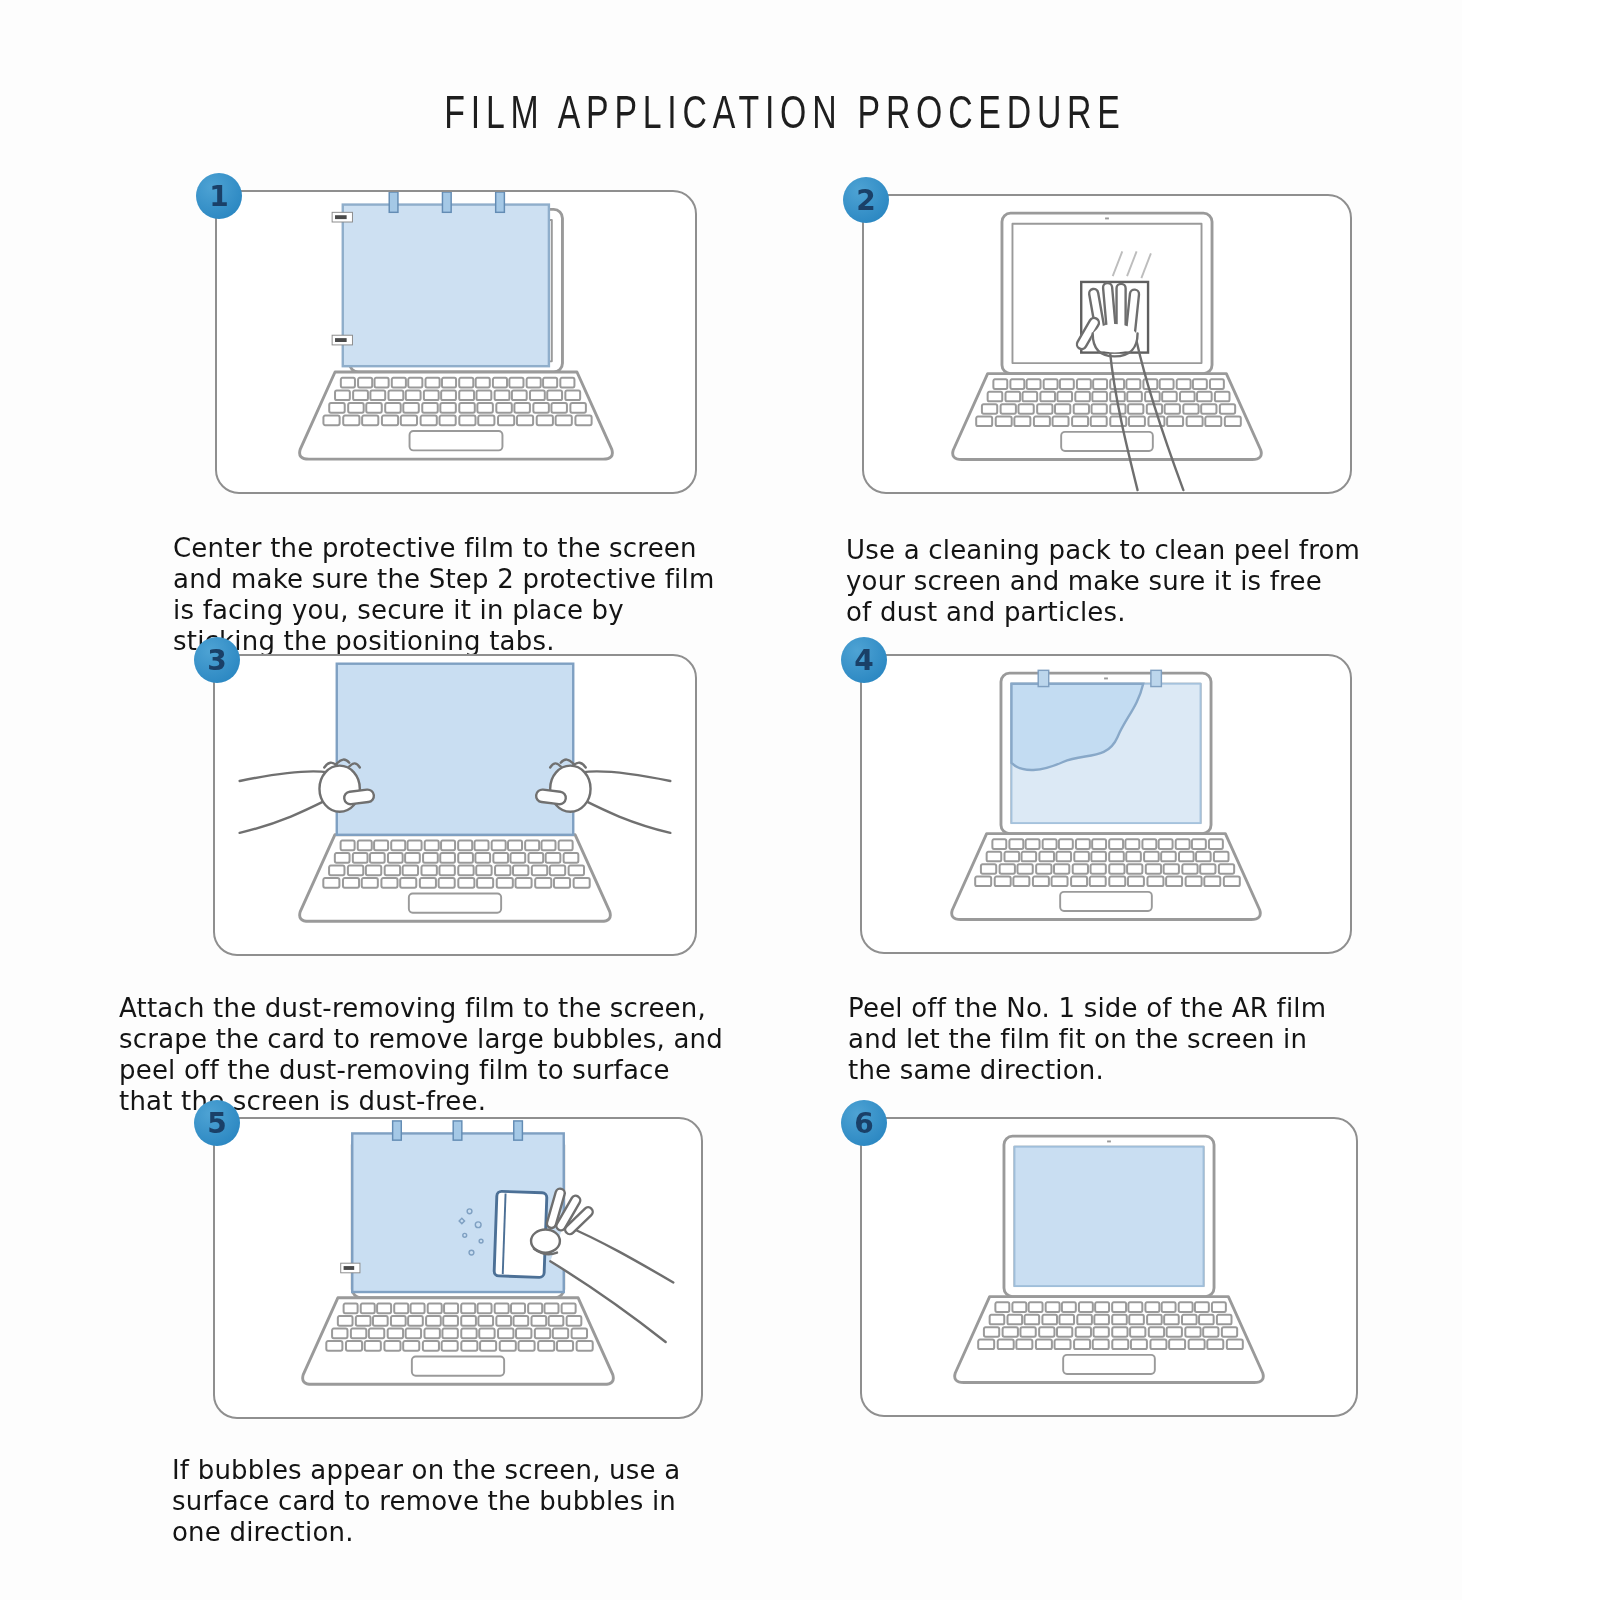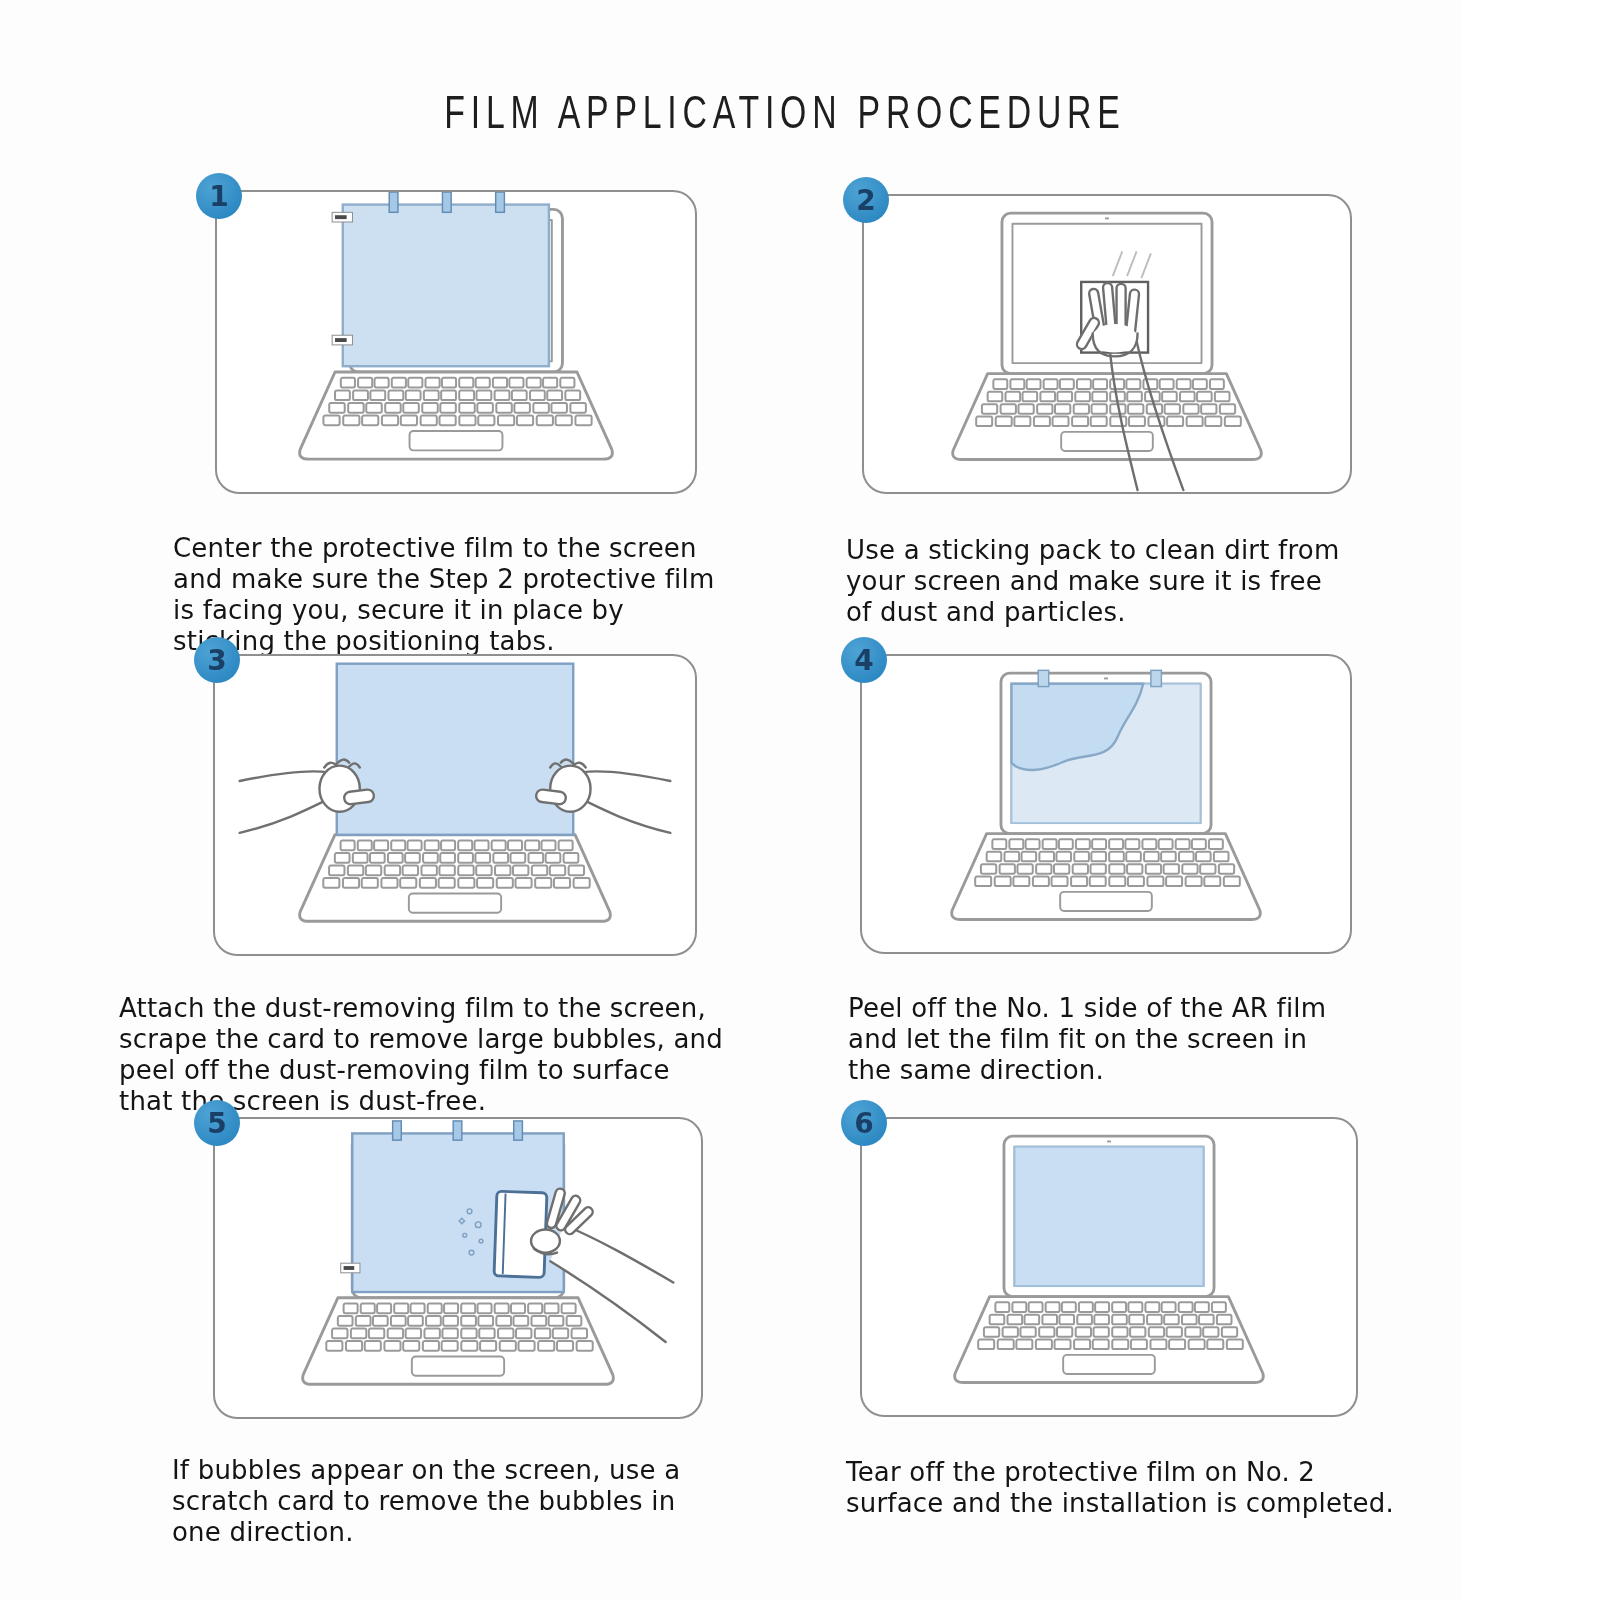--- a/index.html
+++ b/index.html
@@ -122,21 +122,21 @@
         <rect x="205" y="97" width="9.5" height="52" rx="4.7" transform="rotate(-10 210 123)"></rect>
         <rect x="218" y="91" width="9.5" height="58" rx="4.7" transform="rotate(-5 223 120)"></rect>
         <rect x="230" y="92" width="9.5" height="57" rx="4.7"></rect>
         <rect x="242" y="98" width="9.5" height="49" rx="4.7" transform="rotate(6 247 122)"></rect>
         <rect x="195" y="126" width="10" height="36" rx="5" transform="rotate(30 200 144)"></rect>
         <ellipse cx="228" cy="149" rx="24" ry="15" stroke="none"></ellipse>
         <path d="M205,144 C205,160 213,168 228,168 C245,168 252,158 252,144" fill="none"></path>
       </g>
     </svg>
   </div>
-  <div class="caption" id="c2">Use a sticking pack to clean dirt from
+  <div class="caption" id="c2">Use a cleaning pack to clean peel from
 your screen and make sure it is free
 of dust and particles.</div>
 
   <div class="panel" id="p3">
     <div class="badge">3</div>
     <svg class="illus" viewBox="0 0 440 310" preserveAspectRatio="xMidYMid meet">
       <use href="#laptop"></use>
       <rect x="97" y="8" width="246" height="178" fill="#c9def2" stroke="#7fa0c2" stroke-width="2.5"></rect>
       <use href="#grip"></use>
       <use href="#grip" transform="translate(440,0) scale(-1,1)"></use>
@@ -197,26 +197,24 @@
         <path d="M316,148 C352,170 398,202 436,232" fill="none"></path>
         <rect x="317" y="72" width="9.5" height="42" rx="4.7" transform="rotate(16 322 93)"></rect>
         <rect x="330" y="78" width="9.5" height="40" rx="4.7" transform="rotate(30 335 98)"></rect>
         <rect x="341" y="88" width="9.5" height="36" rx="4.7" transform="rotate(46 346 106)"></rect>
         <ellipse cx="311" cy="127" rx="15" ry="12"></ellipse>
         <path d="M299,135 q12,9 24,4" fill="none"></path>
       </g>
     </svg>
   </div>
   <div class="caption" id="c5">If bubbles appear on the screen, use a
-scratch card to remove the bubbles in
+surface card to remove the bubbles in
 one direction.</div>
 
   <div class="panel" id="p6">
     <div class="badge">6</div>
     <svg class="illus" viewBox="0 0 440 310" preserveAspectRatio="xMidYMid meet">
       <use href="#laptop"></use>
       <rect x="121" y="29" width="198" height="146" fill="#c9def2" stroke="#9fbeda" stroke-width="2"></rect>
     </svg>
   </div>
-  <div class="caption" id="c6">Tear off the protective film on No. 2
-surface and the installation is completed.</div>
 
 </div>
 
 </body></html>

